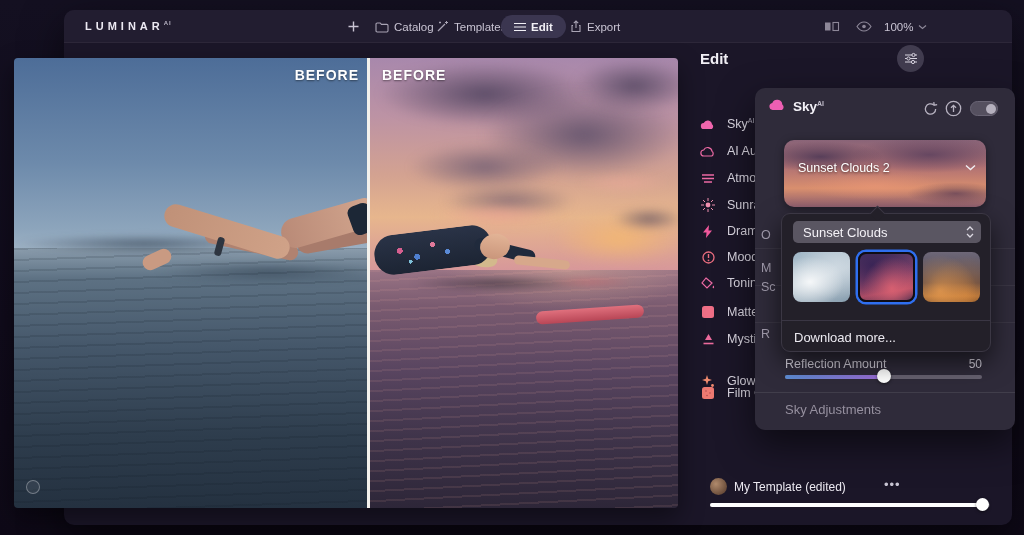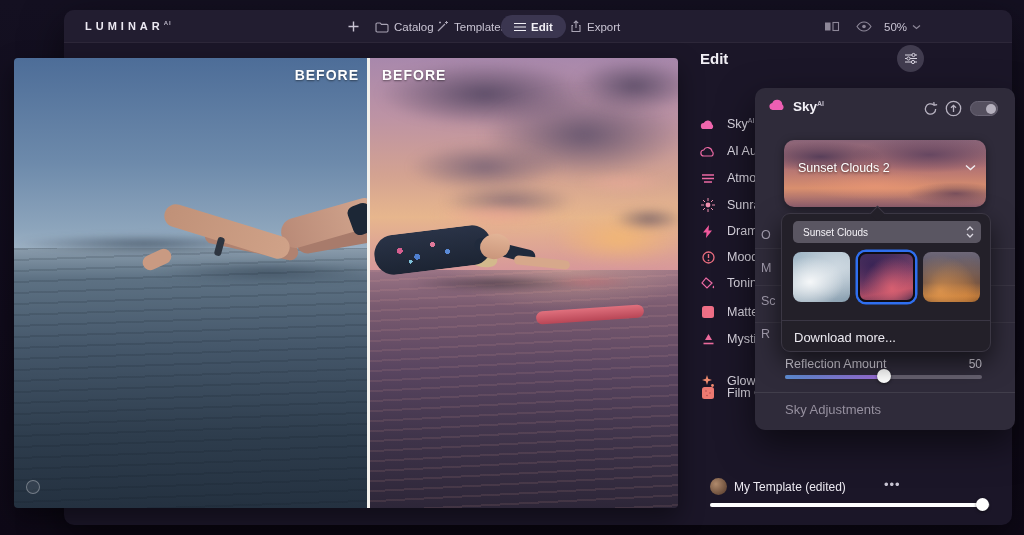--- a/index.html
+++ b/index.html
@@ -105,21 +105,21 @@
   #sky-adj { left:30px; top:314px; font-size:13px; color:#96909f; }
 
   
   #dropdown { left:781px; top:213px; width:210px; height:139px; background:#232029;
     border:1px solid #3b3744; border-radius:9px; z-index:7; box-shadow:0 10px 26px rgba(0,0,0,.6); }
   #dropdown .notch { position:absolute; left:90px; top:-6.5px; width:11px; height:11px;
     background:#232029; border-left:1px solid #3b3744; border-top:1px solid #3b3744;
     transform:rotate(45deg); }
   #dd-select { left:11px; top:7px; width:188px; height:22px; background:#5a5662; border-radius:5px;
     display:flex; align-items:center; }
-  #dd-select .val { margin-left:10px; font-size:10px; font-weight:500; color:#f4f2f7;text-align:center; }
+  #dd-select .val { margin-left:10px; font-size:13px; font-weight:500; color:#f4f2f7;text-align:center; }
   #dd-select .updown { position:absolute; right:5px; top:3px; }
   .thumb { top:38px; width:57px; height:50px; border-radius:8px; }
   #thumb-1 { left:11px;
     background:radial-gradient(ellipse at 30% 60%, rgba(255,255,255,.85), transparent 60%),
       radial-gradient(ellipse at 75% 30%, rgba(215,224,231,.7), transparent 65%),
       linear-gradient(160deg,#9fb6c6 0%,#bac8d3 50%,#879dae 100%); }
   #thumb-2 { left:76px;
     background:radial-gradient(ellipse at 60% 75%, rgba(225,100,115,.85), transparent 65%),
       radial-gradient(ellipse at 25% 25%, rgba(55,35,85,.95), transparent 72%),
       linear-gradient(170deg,#4a3560 0%,#7e4068 45%,#b44f66 78%,#38284a 100%);
@@ -199,21 +199,21 @@
     <div class="abs tb-item" style="left:792px;">
       <span class="icon">
         <svg width="16" height="11" viewBox="0 0 16 11">
             <path d="M1 5.5C3 2.3 5.4 1 8 1s5 1.3 7 4.5C13 8.7 10.6 10 8 10S3 8.7 1 5.5z" fill="none" stroke="#8d8798" stroke-width="1.1"></path>
             <circle cx="8" cy="5.5" r="1.8" fill="#8d8798"></circle>
           </svg>
       </span>
     </div>
 
     <div class="abs tb-item" style="left:820px;">
-      <span>50%</span>
+      <span>100%</span>
       <span class="icon">
         <svg width="9" height="6" viewBox="0 0 9 6">
             <path d="M1 1.5l3.5 3L8 1.5" stroke="#8d8798" stroke-width="1.2" fill="none"></path>
           </svg>
       </span>
     </div>
   </div>
 
   <div id="edit-title" class="abs">Edit</div>
   <div id="settings-btn" class="abs">
@@ -412,21 +412,21 @@
     <span class="sel-label">Sunset Clouds 2</span>
     <span class="chev icon">
       <svg width="11" height="7" viewBox="0 0 11 7">
           <path d="M1 1.5l4.5 4L10 1.5" stroke="#f0eef4" stroke-width="1.4" fill="none"></path>
         </svg>
     </span>
   </div>
 
   <div class="abs clip-label" style="top:140px;">O</div>
   <div class="abs clip-label" style="top:173px;">M</div>
-  <div class="abs clip-label" style="top:206px;">Sc</div>
+  <div class="abs clip-label" style="top:192px;">Sc</div>
   <div class="abs clip-label" style="top:239px;">R</div>
   <div class="abs p-div" style="top:160px;"></div>
   <div class="abs p-div" style="top:197px;"></div>
   <div class="abs p-div" style="top:234px;"></div>
 
   <div id="refl-label" class="abs">Reflection Amount</div>
   <div id="refl-value" class="abs">50</div>
   <div id="refl-track" class="abs">
     <div id="refl-fill" class="abs"></div>
   </div>

